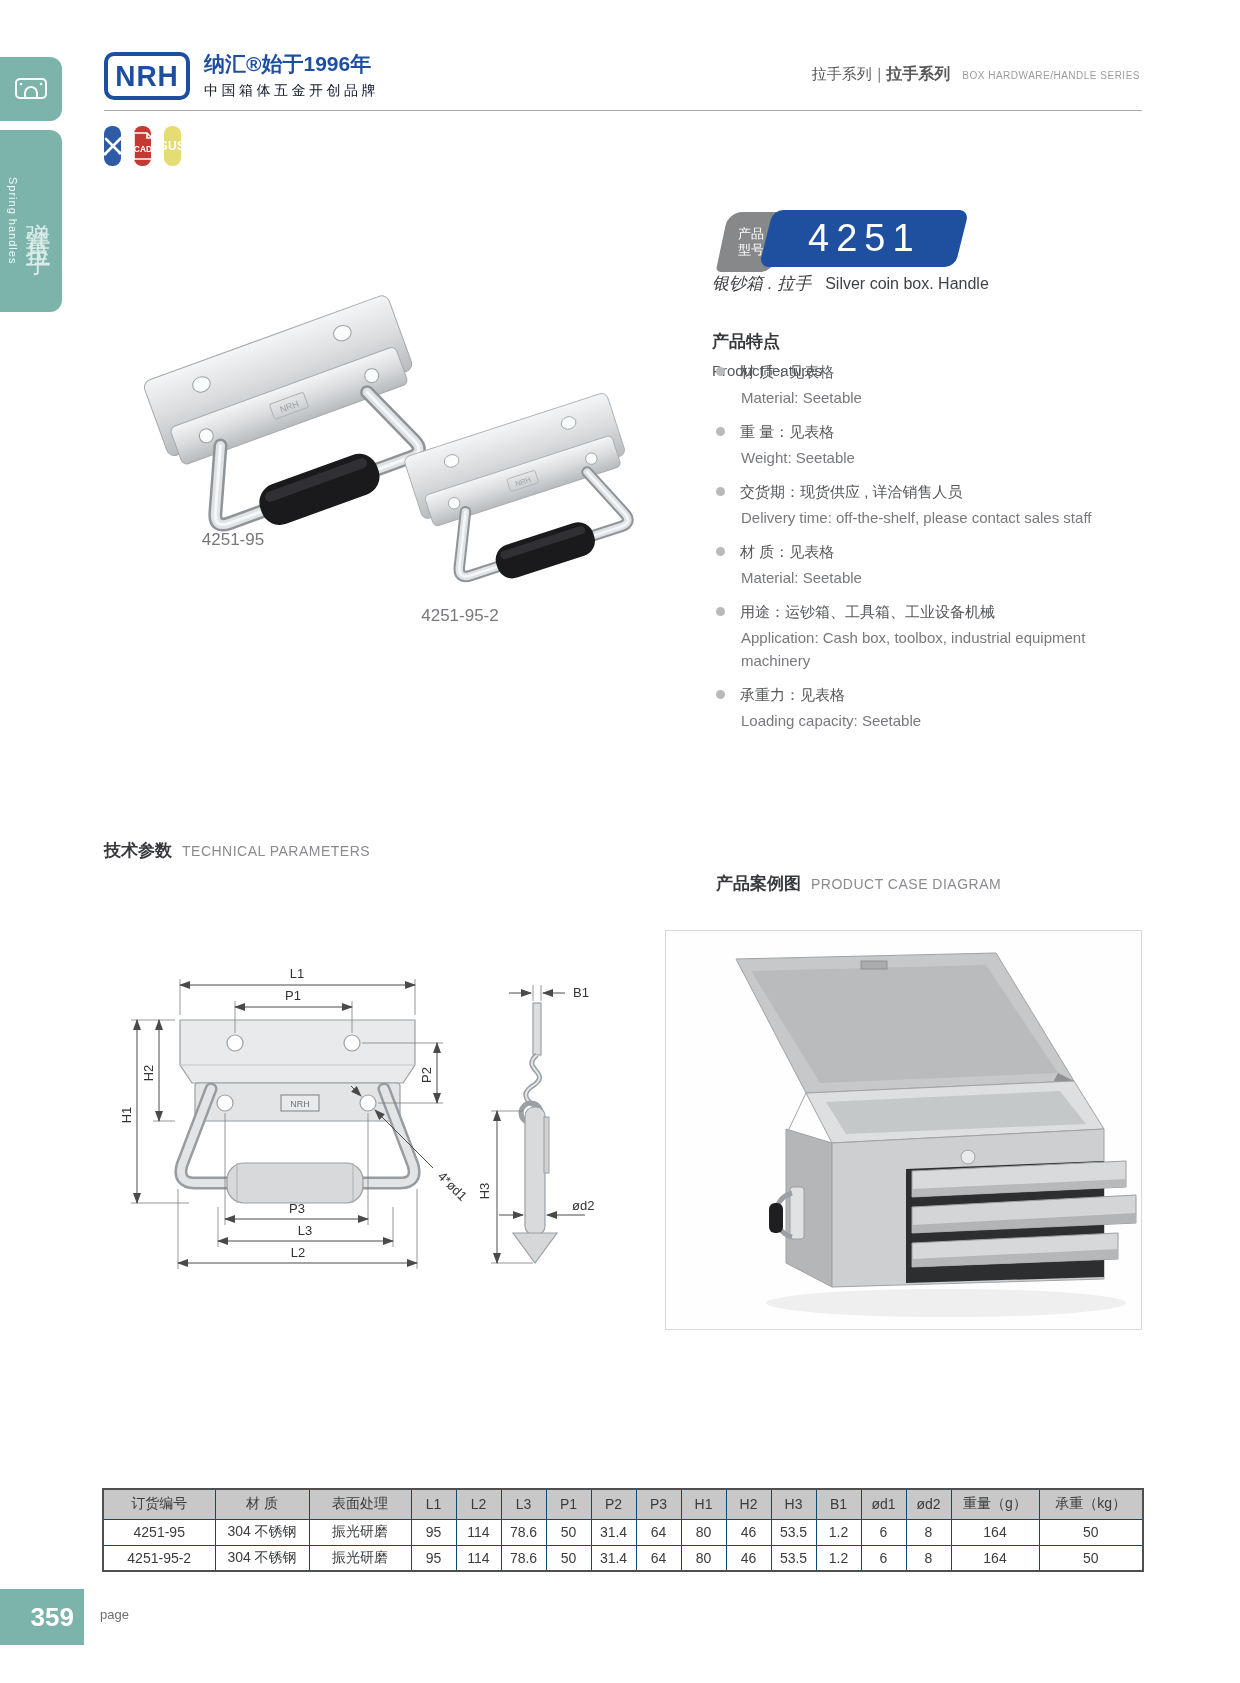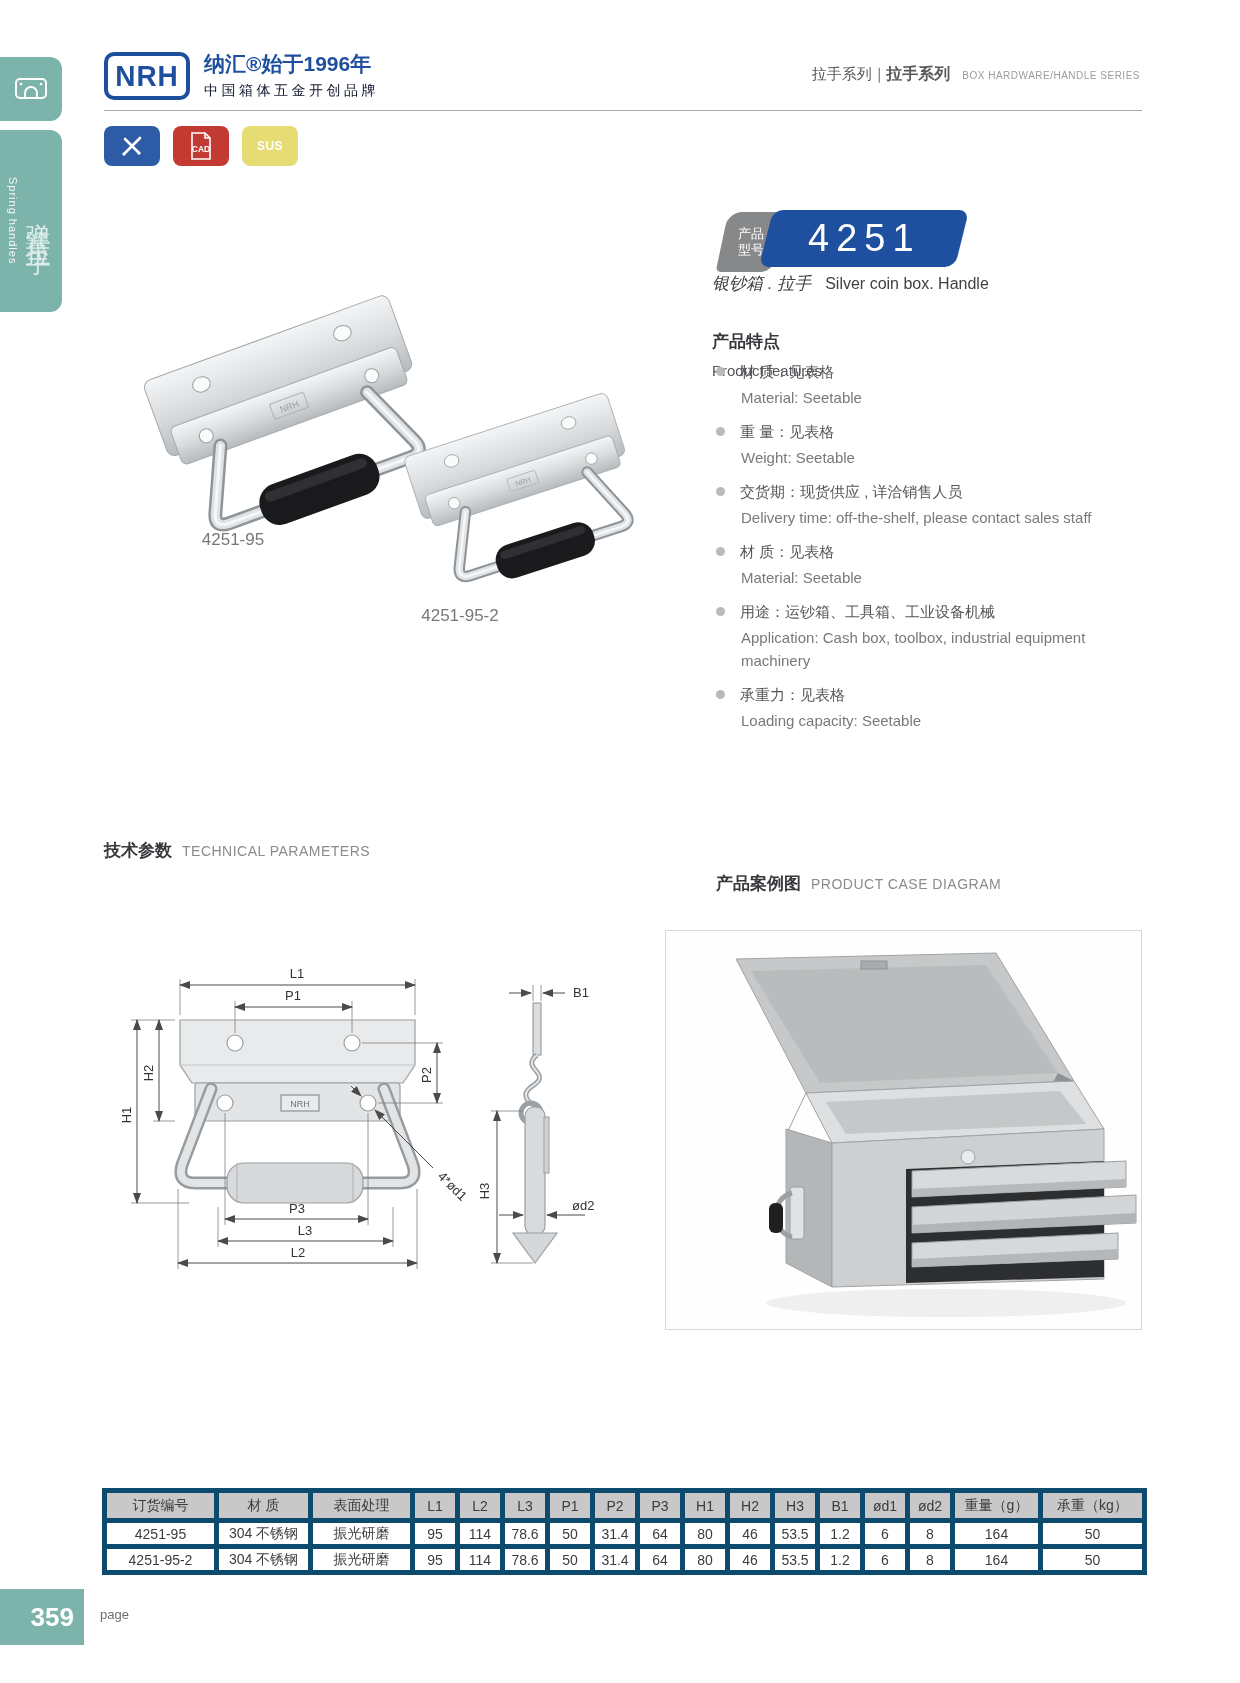--- a/index.html
+++ b/index.html
@@ -22,21 +22,21 @@
   .brand-l1 { font-size:21px; font-weight:700; color:#1e4f9e; }
   .brand-l2 { font-size:14px; color:#0f172a; letter-spacing:3.5px; margin-top:4px; }
   .series { position:absolute; top:64px; right:100px; display:flex; align-items:baseline; gap:12px; white-space:nowrap; }
   .series-zh { font-size:15px; color:#58595b; }
   .series-zh b { font-size:16px; }
   .series-en { font-size:10px; color:#9b9c9e; letter-spacing:.5px; }
   .head-rule { position:absolute; left:104px; top:110px; width:1038px; height:1px; background:#a9aaac; }
 
   
   .badges { position:absolute; left:104px; top:126px; display:flex; gap:13px; }
-  .badge { width:56px; height:40px; border-radius:8px; display:flex; align-items:center; justify-content:center; flex-direction:column; }
+  .badge { width:17px; height:40px; border-radius:8px; display:flex; align-items:center; justify-content:center; flex-direction:column; }
   .badge-blue { background:#2d5ba6; }
   .badge-red  { background:#c23a31; }
   .badge-yel  { background:#e5dd74; }
   .badge-label { color:#fff; font-weight:700; font-size:12px; letter-spacing:.5px; }
 
   
   .model-tag { position:absolute; left:722px; top:212px; width:58px; height:60px; background:#87888a;
                transform:skewX(-12deg); border-radius:14px 5px 14px 5px;
                display:flex; align-items:center; justify-content:center; }
   .model-tag-inner { transform:skewX(12deg); color:#fff; font-size:13px; line-height:16px; text-align:center; }
@@ -72,21 +72,21 @@
                 border:1px solid #d8d8d8; background:#fefefe; }
 
   
   .photo-label { position:absolute; font-size:17px; color:#77787b; width:170px; text-align:center; }
   .photo-label-1 { left:148px; top:530px; }
   .photo-label-2 { left:375px; top:606px; }
 
   
   .spec-table { position:absolute; left:102px; top:1488px; width:1040px; border-collapse:collapse;
                 table-layout:fixed; font-size:14px; color:#3a3c3e; }
-  .spec-table th, .spec-table td { border:5px solid #0c4a6e; text-align:center; padding:0; }
+  .spec-table th, .spec-table td { border:1px solid #0c4a6e; text-align:center; padding:0; }
   .spec-table th { background:#c8c8c8; height:30px; font-weight:400; }
   .spec-table td { background:#fff; height:26px; }
   .spec-table { border:2px solid #4f4f4f; }
 
   
   .page-box { position:absolute; left:0; top:1589px; width:84px; height:56px; background:#7cb4ac;
               display:flex; align-items:center; justify-content:flex-end; padding-right:10px; }
   .page-num { color:#fff; font-size:26px; font-weight:700; }
   .page-word { position:absolute; left:100px; top:1607px; font-size:13px; color:#6d6e70; }
 

